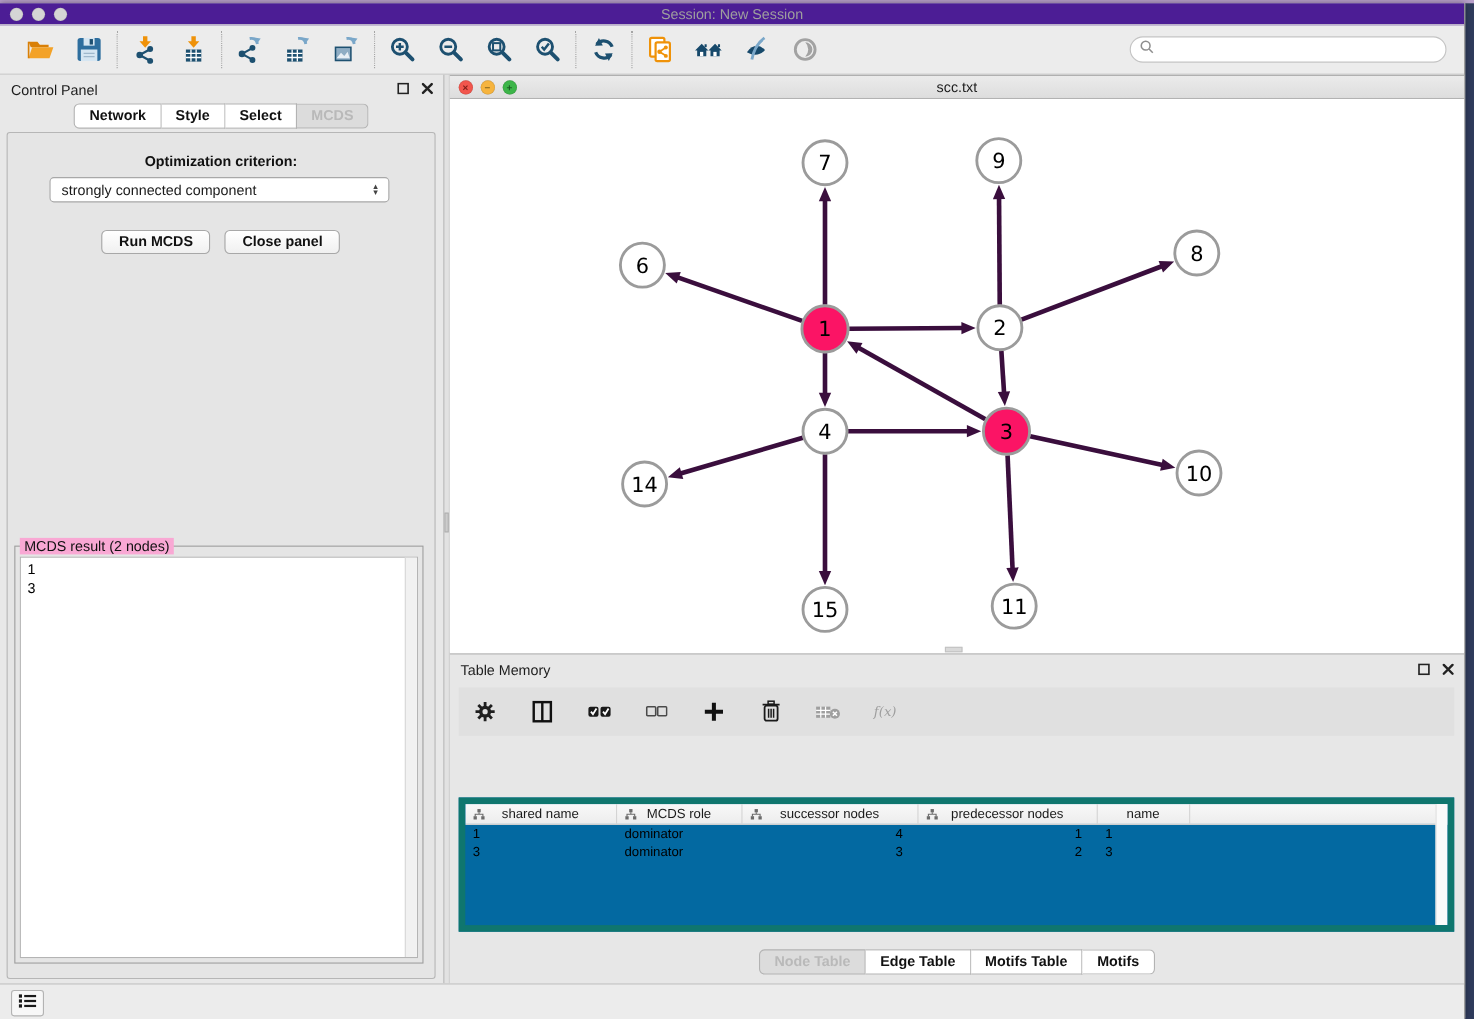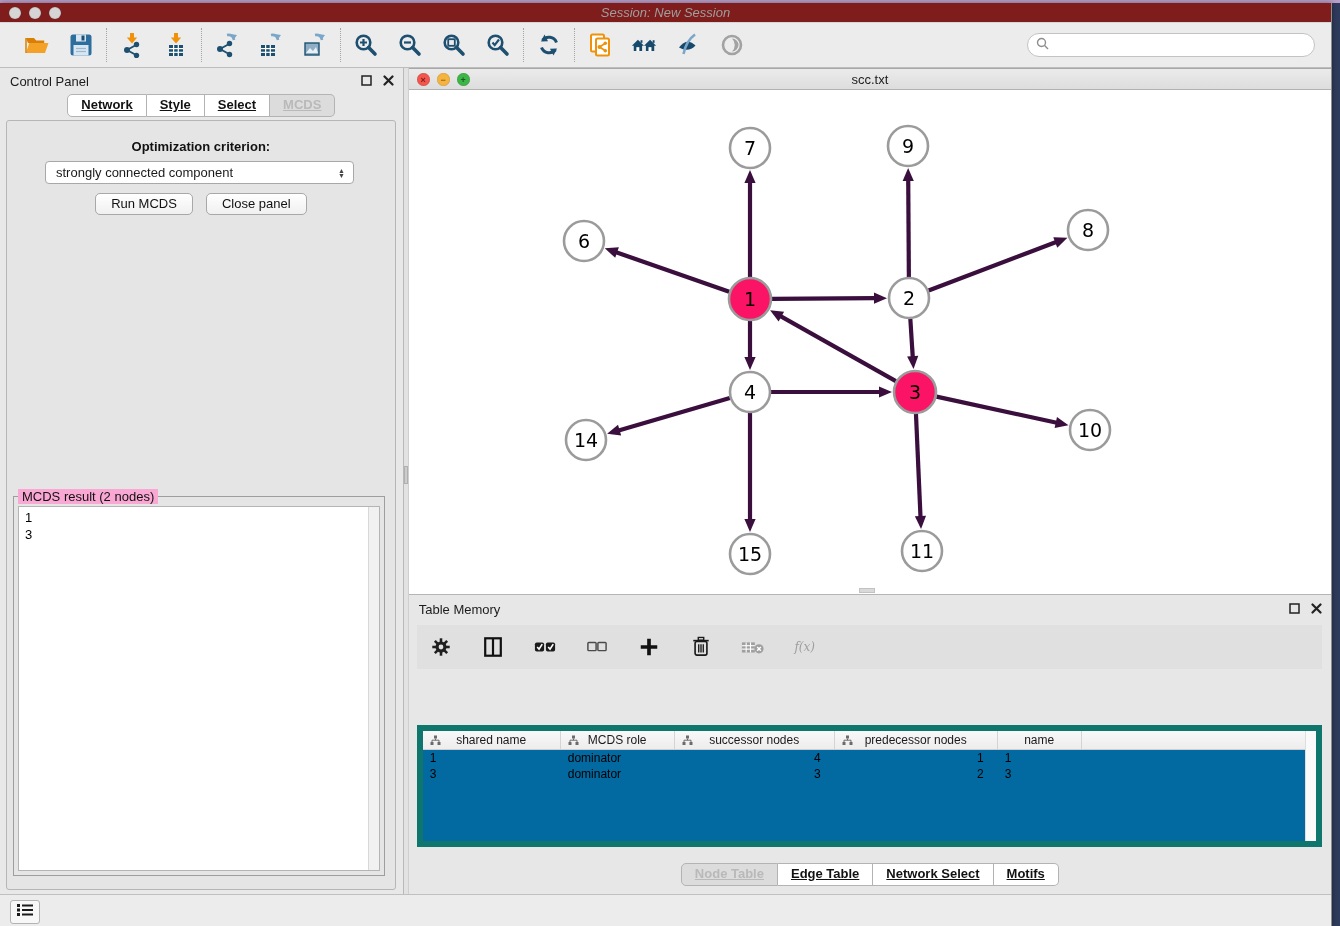--- a/index.html
+++ b/index.html
@@ -3,21 +3,21 @@
 <meta charset="utf-8">
 <style>
   * { margin:0; padding:0; box-sizing:border-box; }
   html,body { width:1340px; height:926px; overflow:hidden; }
   body { background:#2f3b5c; font-family:"Liberation Sans", sans-serif; color:#1a1a1a; }
   .top-strip { position:absolute; left:0; top:0; width:1340px; height:3px; background:#b9a0cb; }
   .app { position:absolute; left:0; top:3px; width:1332px; height:923px; background:#ececec;
          border-right:1px solid #8d8d8d; box-shadow:0 0 6px rgba(0,0,0,.4); }
 
   
-  .titlebar { position:relative; height:20px; background:#7f1d1d; border-bottom:1px solid #d6d6d6;font-style:italic; }
+  .titlebar { position:relative; height:20px; background:#4c1d95; border-bottom:1px solid #d6d6d6; }
   .tl-group { position:absolute; left:9px; top:4px; display:flex; gap:8px; }
   .tl { width:12px; height:12px; border-radius:50%; background:#d5d5d5; box-shadow:inset 0 0 1px rgba(0,0,0,.35); }
   .titlebar .title { position:absolute; left:0; right:0; top:2px; text-align:center; font-size:13px; color:#9e9e9e; }
 
   
   .toolbar { height:45px; background:#ececec; border-bottom:1px solid #bdbdbd; display:flex; align-items:center; padding:0 12px; }
   .tb-group { display:flex; align-items:center; gap:18px; padding:0 12px; }
   .tb-sep { width:1px; height:34px; border-left:1px dotted #a5a5a5; }
   .tb-icon { width:26px; height:26px; display:flex; align-items:center; justify-content:center; cursor:pointer; }
   .tb-icon.disabled { opacity:.9; }
@@ -31,34 +31,34 @@
 
   
   .control-panel { width:403px; position:relative; background:#e8e8e8; }
   .panel-header { height:26px; position:relative; }
   .panel-header .ph-title { position:absolute; left:10px; top:6px; font-size:13px; color:#1c1c1c; }
   .ph-btns { position:absolute; right:8px; top:6px; display:flex; gap:9px; align-items:center; }
   .ph-btn { width:13px; height:13px; display:flex; align-items:center; justify-content:center; cursor:pointer; }
 
   .tabs-row { display:flex; justify-content:center; }
   .tab { background:#fff; border:1px solid #b3b3b3; border-left:none; padding:2px 13px 3px; font-size:13px; font-weight:600;
-         color:#111; cursor:pointer; line-height:16px;text-decoration:underline; }
+         color:#111; cursor:pointer; line-height:16px; }
   .tab:first-child { border-left:1px solid #b3b3b3; border-radius:5px 0 0 5px; }
   .tab:last-child { border-radius:0 5px 5px 0; }
   .tab.active { background:#dcdcdc; color:#b9b9b9; }
 
   .cp-body { position:absolute; left:6px; right:7px; top:52px; bottom:4px; border:1px solid #b6b6b6; border-radius:3px; background:#e5e5e5; }
   .opt-label { position:absolute; top:18px; left:0; right:0; text-align:center; font-size:13px; font-weight:600; color:#111; }
   .opt-select { position:absolute; top:40px; left:38px; width:309px; height:23px; background:#fff; border:1px solid #a8a8a8;
                 border-radius:4px; display:flex; align-items:center; padding:0 8px 0 10px; font-size:13px; cursor:pointer; }
   .opt-select .sel-text { flex:1; }
   .stepper { display:flex; flex-direction:column; line-height:5px; font-size:7px; color:#444; }
   .btn-row { position:absolute; top:72px; left:0; right:0; display:flex; justify-content:center; gap:13px; }
-  .push-btn { background:linear-gradient(#ffffff,#f0f0f0); border:1px solid #a8a8a8; border-radius:5px; font-size:13px; font-weight:400;
-              padding:2px 15px 3px; color:#111; cursor:pointer; font-family:"Liberation Sans",sans-serif; }
+  .push-btn { background:linear-gradient(#ffffff,#f0f0f0); border:1px solid #a8a8a8; border-radius:5px; font-size:13px; font-weight:700;
+              padding:2px 15px 3px; color:#111; cursor:pointer; font-family:"Liberation Sans",sans-serif;margin-top:16px; }
 
   .result-fieldset { position:absolute; left:6px; width:372px; top:375px; height:380px; border:1px solid #9e9e9e; }
   .result-legend { position:absolute; top:-8px; left:4px; background:#f9a8d4; padding:0 4px; font-size:13px; color:#111; }
   .result-inner { position:absolute; left:4px; right:4px; top:9px; bottom:4px; background:#fff; border:1px solid #b4b4b4; }
   .result-lines { padding:2px 6px; font-size:13px; line-height:17px; color:#000; }
   .result-scroll { position:absolute; right:0; top:0; bottom:0; width:11px; background:#f1f1f1; border-left:1px solid #d8d8d8; }
 
   
   .splitter { width:6px; background:#e2e2e2; border-left:1px solid #b9b9b9; border-right:1px solid #cfcfcf; position:relative; cursor:col-resize; }
   .splitter .grip { position:absolute; top:398px; left:0; right:0; height:18px; background:#cccccc; border:1px solid #b0b0b0; }
@@ -593,21 +593,21 @@
                 <div class="td r" style="width: 163px;">2</div>
                 <div class="td" style="width: 84px;">3</div>
               </div>
             </div>
           <div class="tp-scroll"></div>
         </div>
 
         <div class="tp-tabs tabs-row" id="tp-tabs">
             <span class="tab active">Node Table</span>
             <span class="tab">Edge Table</span>
-            <span class="tab">Network Select</span>
+            <span class="tab">Motifs Table</span>
             <span class="tab">Motifs</span>
           </div>
       </div>
     </div>
   </div>
 
   <div class="statusbar">
     <div class="sb-left-btn">
       <span>
         <svg width="16" height="14" viewBox="0 0 16 14">

